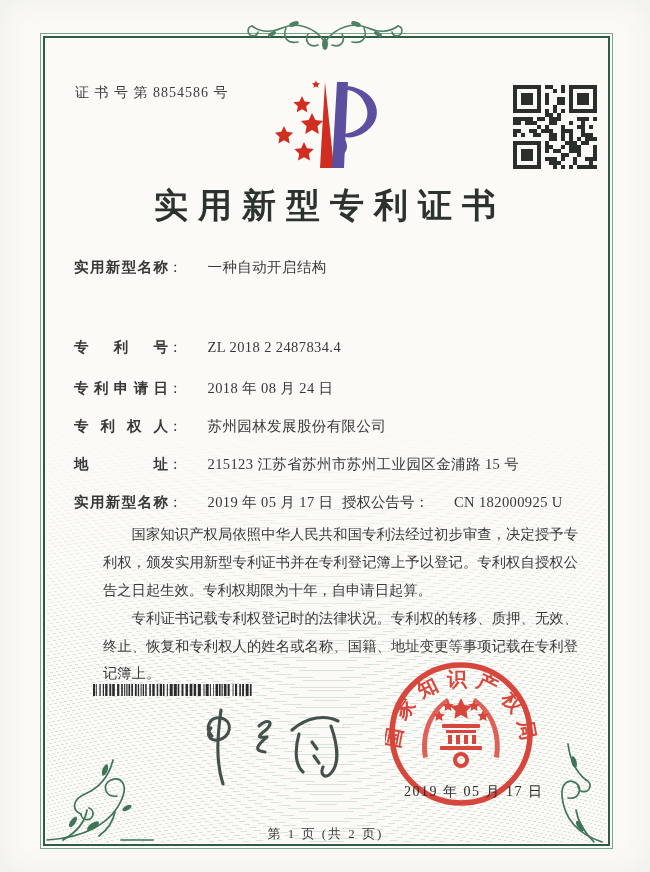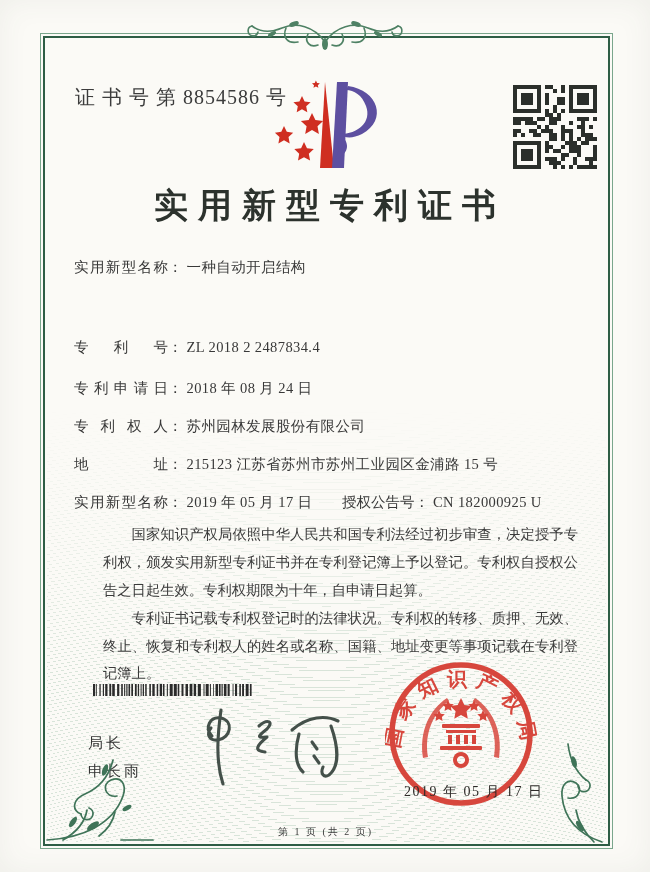--- a/index.html
+++ b/index.html
@@ -30,54 +30,54 @@
       repeating-radial-gradient(140% 110% at 50% 185%,
         rgba(111,160,130,.45) 0px, rgba(111,160,130,.45) .8px,
         rgba(255,255,255,0) .8px, rgba(255,255,255,0) 5.5px);
     opacity:.55;
     -webkit-mask-image:linear-gradient(to bottom,transparent 0,rgba(0,0,0,.5) 35%,#000 60%);
             mask-image:linear-gradient(to bottom,transparent 0,rgba(0,0,0,.5) 35%,#000 60%);
   }
   
   .cert-no{
     position:absolute;left:75px;top:84px;
-    font-size:20px;color:#3c3c3c;letter-spacing:1px;
+    font-size:14px;color:#3c3c3c;letter-spacing:1px;
   }
   .title{
     position:absolute;left:0;right:0;top:183px;
     text-align:center;font-size:34px;font-weight:600;
     letter-spacing:10px;padding-left:10px;color:#2c322d;
   }
   .field-row{position:absolute;left:74px;right:40px;font-size:14.5px;color:#383838;}
   .field-label{
     display:inline-block;width:94px;vertical-align:bottom;
-    text-align:justify;text-align-last:justify;
+    text-align:justify;text-align-last:justify;font-weight:bold;
   }
   .field-colon{display:inline-block;}
-  .field-value{margin-left:4px;letter-spacing:.4px;}
+  .field-value{margin-left:25px;letter-spacing:.4px;}
   .pair2{position:absolute;left:268px;top:0;}
   .body-text{
     position:absolute;left:75px;right:72px;top:521px;
     font-size:14.3px;line-height:1.95;color:#3a3a3a;
     text-align:justify;
     margin-left:28px;
   }
   .body-text p{margin:0;text-indent:2em;}
   
   .barcode{position:absolute;left:93px;top:684px;width:160px;height:12px;}
   .issuer{position:absolute;left:88px;top:729px;font-size:15px;color:#333;letter-spacing:3px;line-height:28px;}
   .signature{position:absolute;left:196px;top:706px;}
   .seal{position:absolute;left:385px;top:658px;opacity:.92;}
   .seal-date{
     position:absolute;left:404px;top:783px;z-index:5;
     font-size:14px;color:#2e2a28;letter-spacing:1.5px;
   }
   .footer{
     position:absolute;left:40px;width:571px;top:825px;
-    text-align:center;font-size:10px;color:#3c3c3c;letter-spacing:2px;
+    text-align:center;font-size:13px;color:#3c3c3c;letter-spacing:2px;
   }
   
   .ornament-top{position:absolute;left:224px;top:12px;}
   .ornament-bl{position:absolute;left:43px;top:748px;}
   .ornament-br{position:absolute;left:544px;top:738px;transform:scaleX(-1);}
   .logo{position:absolute;left:262px;top:76px;}
   .qr{position:absolute;left:513px;top:85px;}
 </style>
 </head>
 <body>
@@ -334,24 +334,20 @@
       <rect x="130.9" y="0" width="2.6" height="12" fill="#2b2b2b"></rect>
       <rect x="134.6" y="0" width="2.1" height="12" fill="#2b2b2b"></rect>
       <rect x="139.6" y="0" width="0.9" height="12" fill="#2b2b2b"></rect>
       <rect x="142.0" y="0" width="2.1" height="12" fill="#2b2b2b"></rect>
       <rect x="146.3" y="0" width="1.6" height="12" fill="#2b2b2b"></rect>
       <rect x="149.1" y="0" width="1.9" height="12" fill="#2b2b2b"></rect>
       <rect x="152.7" y="0" width="2.9" height="12" fill="#2b2b2b"></rect>
       <rect x="156.9" y="0" width="1.7" height="12" fill="#2b2b2b"></rect>
     </svg>
 
-  <div class="issuer">
-    <div>局长</div>
-    <div>申长雨</div>
-  </div>
 
   <svg class="signature" width="152" height="88" viewBox="0 0 152 88">
     <g stroke="#44504a" stroke-width="3.1" fill="none" stroke-linecap="round" stroke-linejoin="round">
       <path d="M16,30 C8,22 14,10 25,12 C38,15 35,32 22,34 C13,35 10,28 15,22"></path>
       <path d="M25,4 C22,26 19,54 27,78"></path>
       <path d="M63,20 C72,12 78,16 71,23 C62,30 60,32 71,31 C60,40 58,45 69,46"></path>
       <path d="M96,24 C112,10 130,9 142,15"></path>
       <path d="M103,28 C98,46 100,60 107,66"></path>
       <path d="M135,20 C142,40 144,60 133,69 C128,72 124,68 127,61"></path>
       <path d="M116,36 l5,7"></path>

